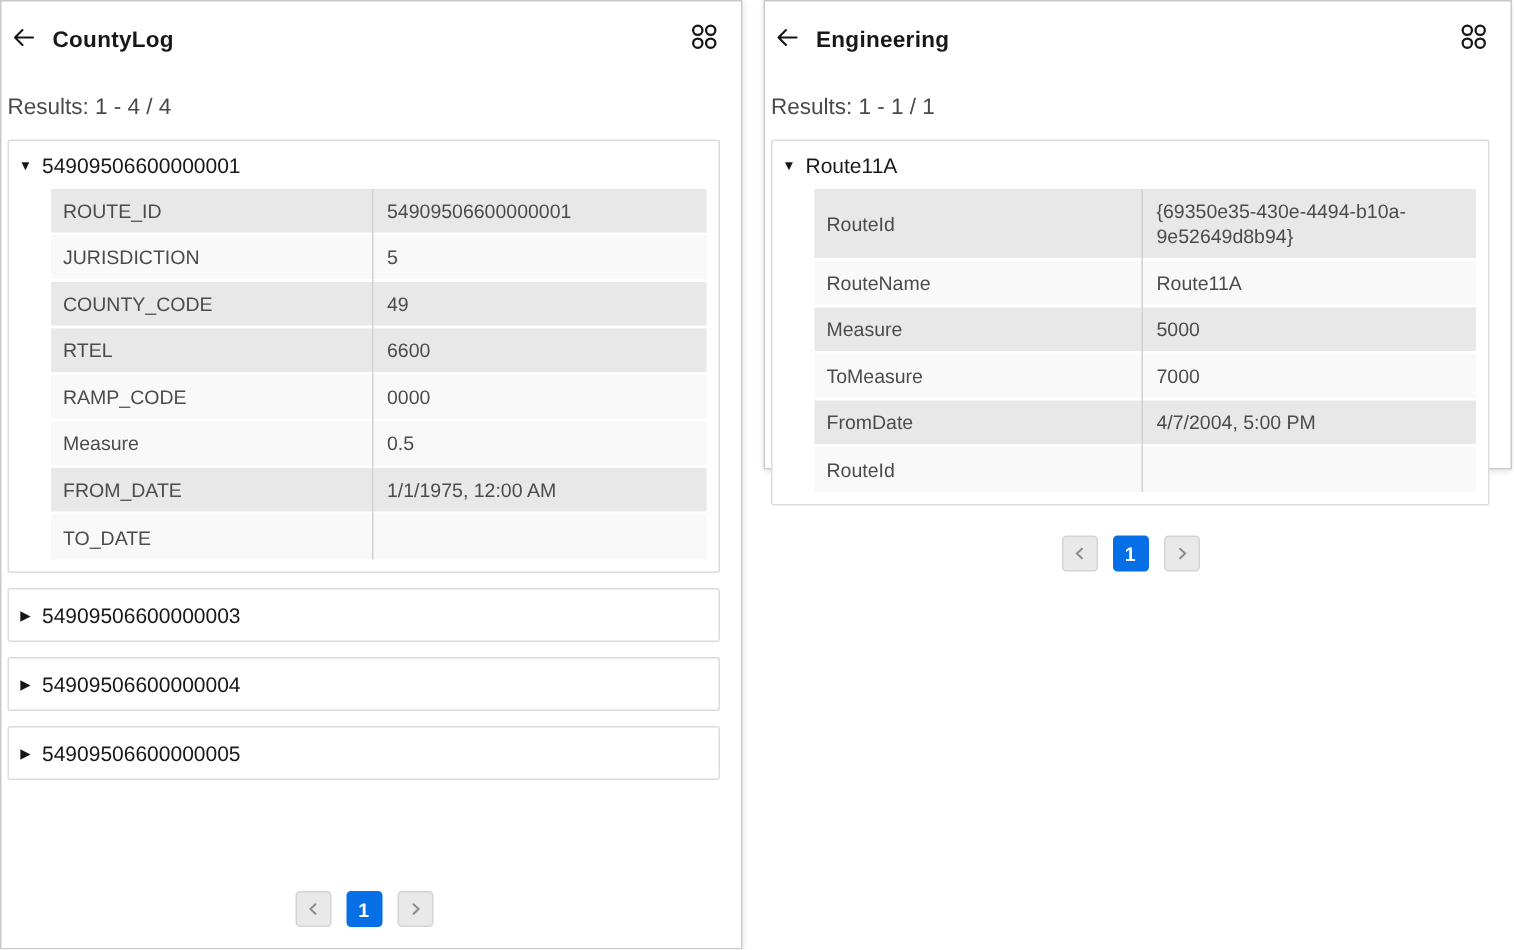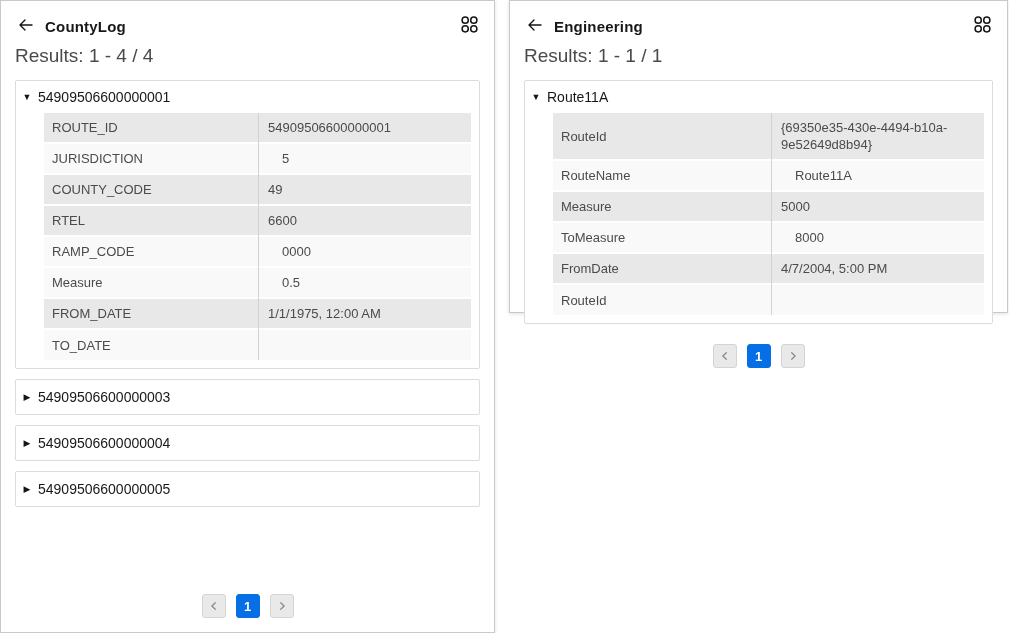--- a/index.html
+++ b/index.html
@@ -16,21 +16,21 @@
     background: #fff;
     overflow: hidden;
   }
   .panel {
     position: absolute;
     background: #fff;
     border: 1px solid #c9c9c9;
     box-shadow: 0 1px 4px rgba(0,0,0,.12);
     display: flex;
     flex-direction: column;
-    padding: 14px 14px 14px 14px;
+    padding: 14px 14px 14px 4px;
   }
   .panel-left  { left: 0;     top: 0; width: 495px; height: 633px; }
   .panel-right { left: 509px; top: 0; width: 499px; height: 313px; }
 
   .panel-header { display: flex; align-items: center; flex: 0 0 auto; }
   .back-btn {
     width: 20px; height: 20px;
     background: none; border: none; padding: 0;
     display: flex; align-items: center; justify-content: center;
     cursor: pointer; margin-right: 10px; flex: 0 0 auto;
@@ -38,21 +38,21 @@
   .panel-title {
     font-size: 15px; font-weight: 700; color: #181818; letter-spacing: .2px;
   }
   .apps-btn {
     margin-left: auto;
     width: 22px; height: 22px;
     background: none; border: none; padding: 0;
     display: flex; align-items: center; justify-content: center;
     cursor: pointer; flex: 0 0 auto;
   }
-  .results { font-size: 19px; color: #4a4a4a; margin-top: 8px; flex: 0 0 auto; }
+  .results { font-size: 15px; color: #4a4a4a; margin-top: 26px; flex: 0 0 auto; }
 
   .card {
     border: 1px solid #dcdcdc;
     border-radius: 2px;
     background: #fff;
     flex: 0 0 auto;
   }
   .card.expanded { margin-top: 13px; padding: 5px 6px 8px 4px; }
   .card.collapsed { margin-top: 10px; padding: 9px 6px 9px 4px; cursor: pointer; }
 
@@ -92,21 +92,21 @@
   .panel-right .fl { flex: 0 0 218px; width: 218px; }
   .fv {
     flex: 1 1 auto;
     padding: 6px 10px;
     display: flex; align-items: center;
     line-height: 17px;
     color: #4b4b4b;
     word-break: break-word;
   }
   .dark  { background: #e8e8e8; }
-  .light { background: #f9f9f9; gap: 14px; }
+  .light { background: #f9f9f9; }
 
   .pagination {
     margin-top: auto;
     align-self: center;
     display: flex; gap: 10px;
     flex: 0 0 auto;
     padding-top: 20px;
   }
   .pg-btn {
     width: 24px; height: 24px;
@@ -266,21 +266,21 @@
         <div class="frow light">
           <div class="fl">RouteName</div>
           <div class="fv">Route11A</div>
         </div>
         <div class="frow dark">
           <div class="fl">Measure</div>
           <div class="fv">5000</div>
         </div>
         <div class="frow light">
           <div class="fl">ToMeasure</div>
-          <div class="fv">8000</div>
+          <div class="fv">7000</div>
         </div>
         <div class="frow dark">
           <div class="fl">FromDate</div>
           <div class="fv">4/7/2004, 5:00 PM</div>
         </div>
         <div class="frow light">
           <div class="fl">RouteId</div>
           <div class="fv"></div>
         </div>
       </div>

